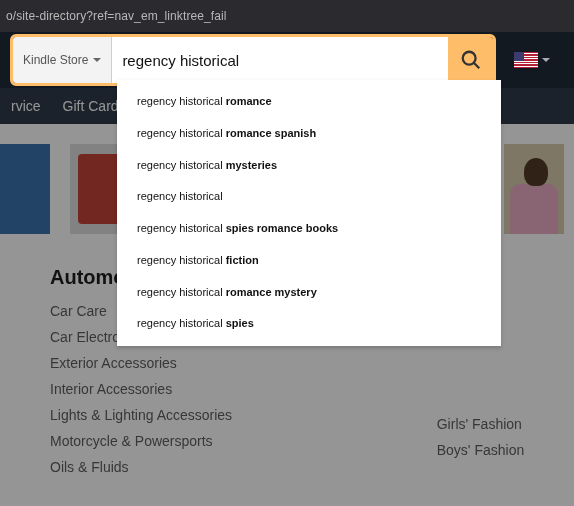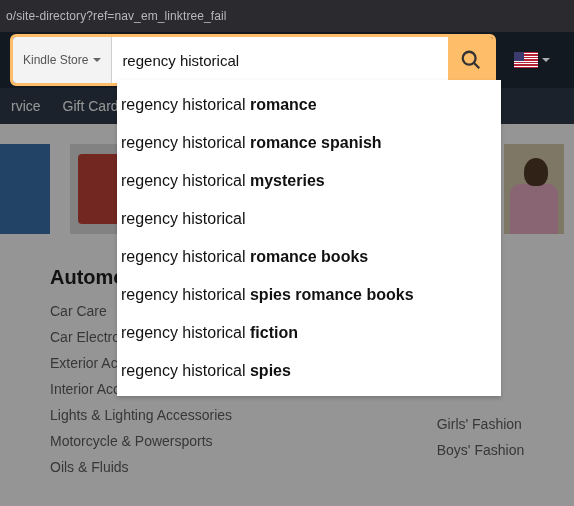--- a/index.html
+++ b/index.html
@@ -162,22 +162,22 @@
     position: absolute;
     top: 80px;
     left: 117px;
     width: 384px;
     background: #fff;
     z-index: 6;
     box-shadow: 0 2px 4px rgba(0,0,0,0.2);
     padding: 6px 0;
   }
   .sugg {
-    padding: 9px 4px;
-    font-size: 16px;
+    padding: 9px 20px;
+    font-size: 11px;
     color: #111;
     cursor: pointer;
     line-height: 1.25;
   }
   .sugg .pre { font-weight: 400; }
   .sugg .suf { font-weight: 700; }
 </style>
 </head>
 <body>
 
@@ -235,17 +235,17 @@
   </div>
 </div>
 
 <div class="dim-overlay"></div>
 
 <div class="suggestions">
   <div class="sugg"><span class="pre">regency historical </span><span class="suf">romance</span></div>
   <div class="sugg"><span class="pre">regency historical </span><span class="suf">romance spanish</span></div>
   <div class="sugg"><span class="pre">regency historical </span><span class="suf">mysteries</span></div>
   <div class="sugg"><span class="pre">regency historical</span><span class="suf"></span></div>
-  <div class="sugg"><span class="pre">regency historical </span><span class="suf">romance books</span></div>
   <div class="sugg"><span class="pre">regency historical </span><span class="suf">spies romance books</span></div>
   <div class="sugg"><span class="pre">regency historical </span><span class="suf">fiction</span></div>
+  <div class="sugg"><span class="pre">regency historical </span><span class="suf">romance mystery</span></div>
   <div class="sugg"><span class="pre">regency historical </span><span class="suf">spies</span></div>
 </div>
 
 </body></html>

